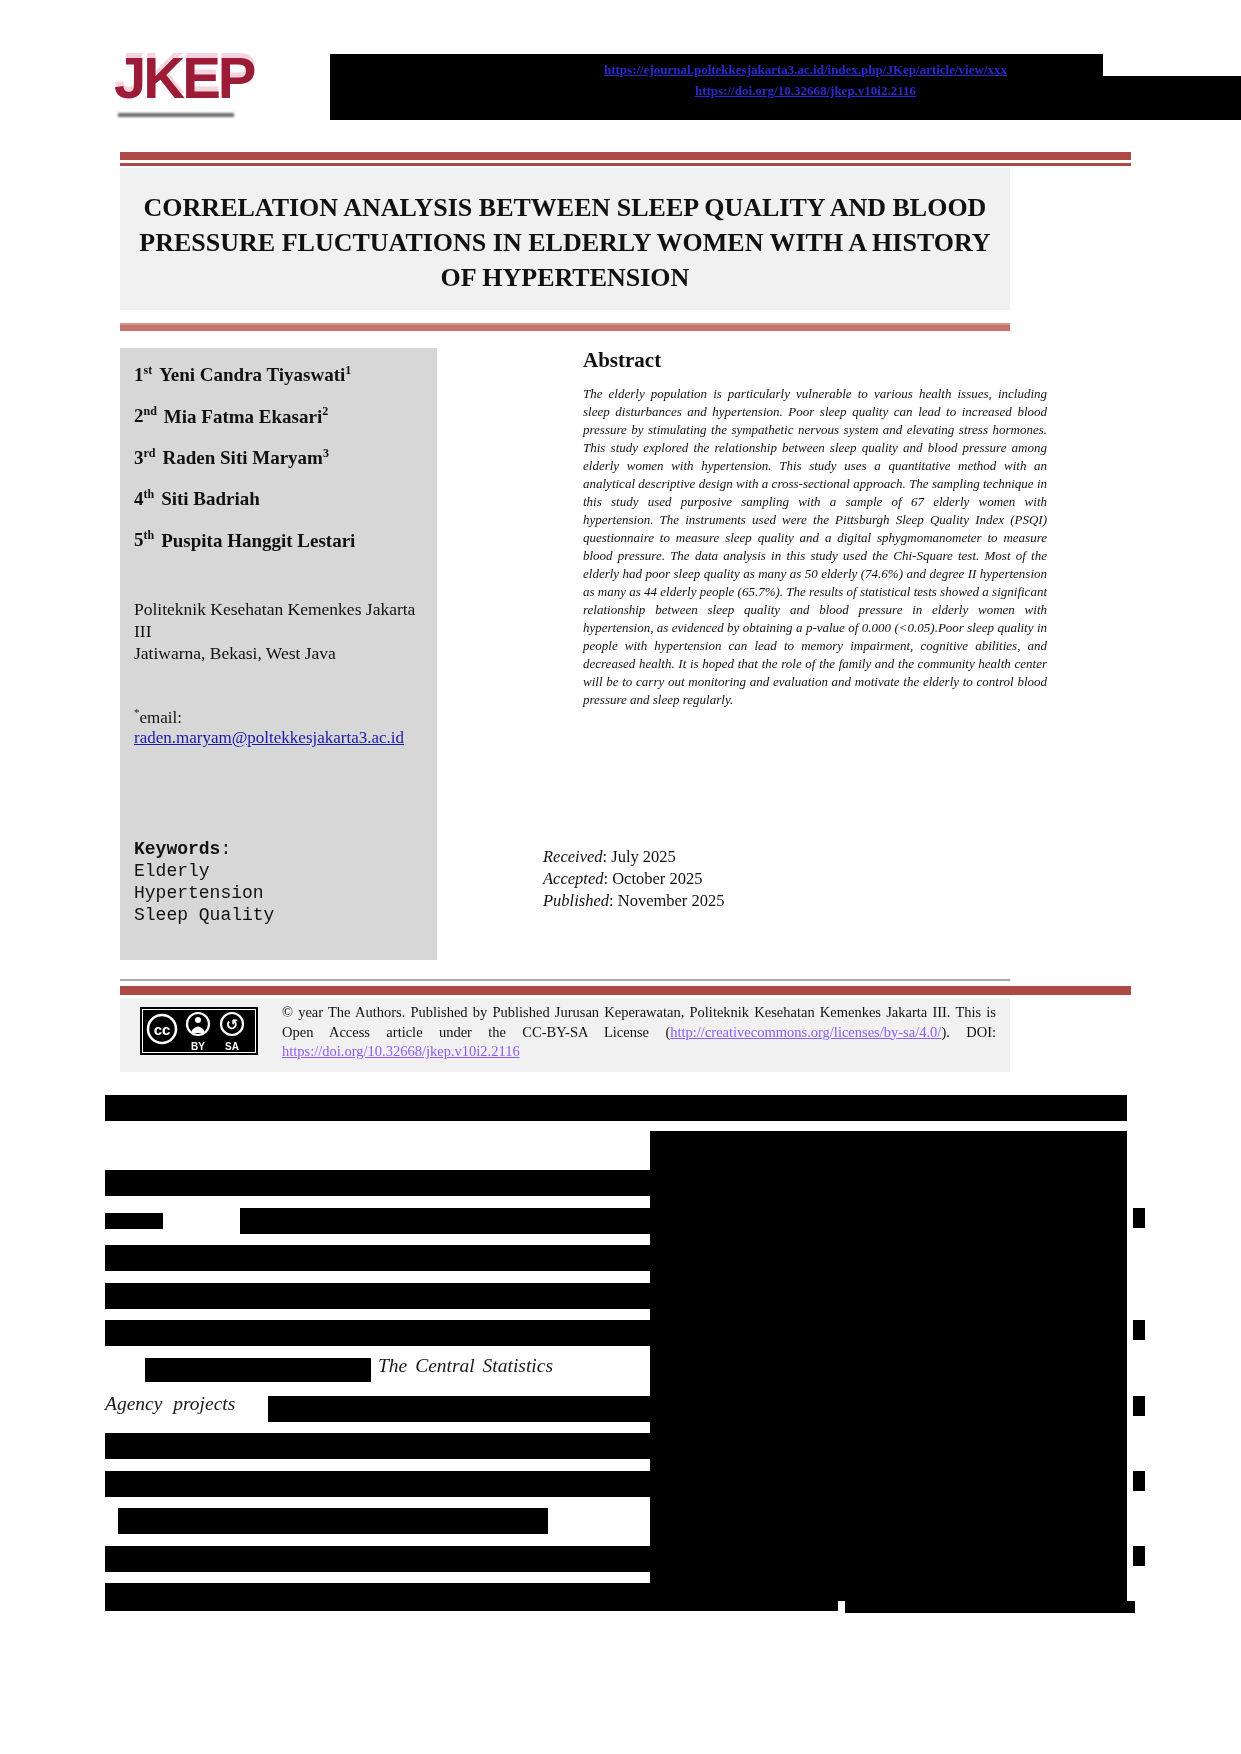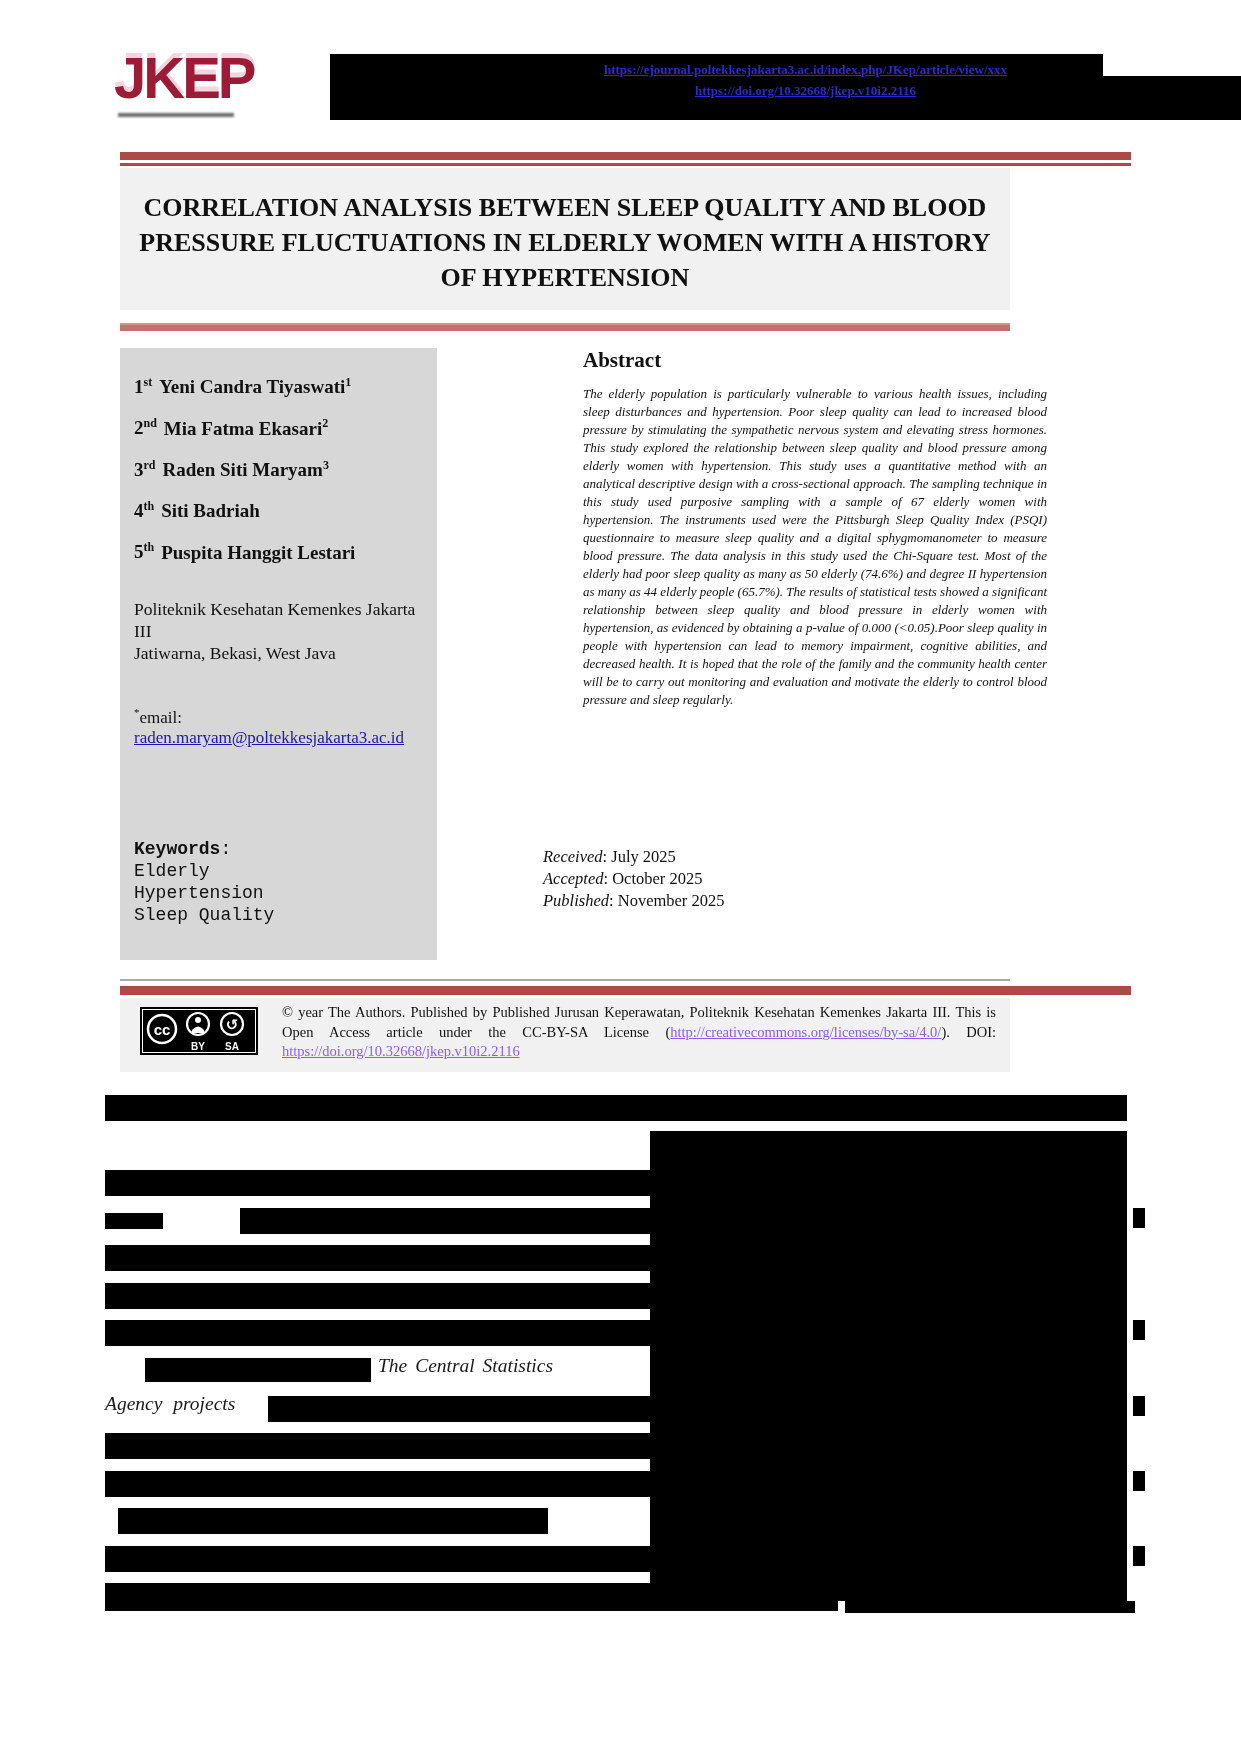--- a/index.html
+++ b/index.html
@@ -29,21 +29,21 @@
   .rule2  { left:120px; top:323px; width:890px; height:8px; background:#c4736c;
             box-shadow:inset 0 2px 0 #d8938c; }
   .pre-rule-line { position:absolute; left:120px; top:979px; width:890px; height:2px; background:#a9a9a9; }
   .rule3  { left:120px; top:986px; width:1011px; height:9px; }
   
   .title-box { position:absolute; left:120px; top:168px; width:890px; height:142px; background:#f1f1f1; }
   .title { margin-top:22px; text-align:center; font-weight:bold; font-size:26px; line-height:35px; }
   
   .sidebar { position:absolute; left:120px; top:348px; width:317px; height:612px; background:#d7d7d7; }
   .authors { position:absolute; left:14px; top:10px; }
-  .author { font-weight:bold; font-size:19px; line-height:24px; margin-bottom:12px;margin-top:12px; }
+  .author { font-weight:bold; font-size:19px; line-height:24px; margin-bottom:12px; }
   .author sup { font-size:12px; }
   .author .a-name { margin-left:7px; }
   .affil { position:absolute; left:14px; top:250px; font-size:17.5px; line-height:22px; }
   .email-line { position:absolute; left:14px; top:358px; font-size:17px; }
   .email-line sup { font-size:11px; }
   .email-line a { color:#1a18a8; text-decoration:underline; cursor:pointer; }
   .keywords { position:absolute; left:14px; top:490px; font-size:18px; line-height:22px;font-family:Liberation Mono, monospace; }
   .kw-label { font-weight:bold; }
   
   .abstract-col { position:absolute; left:543px; top:348px; width:464px;margin-left:40px; }

